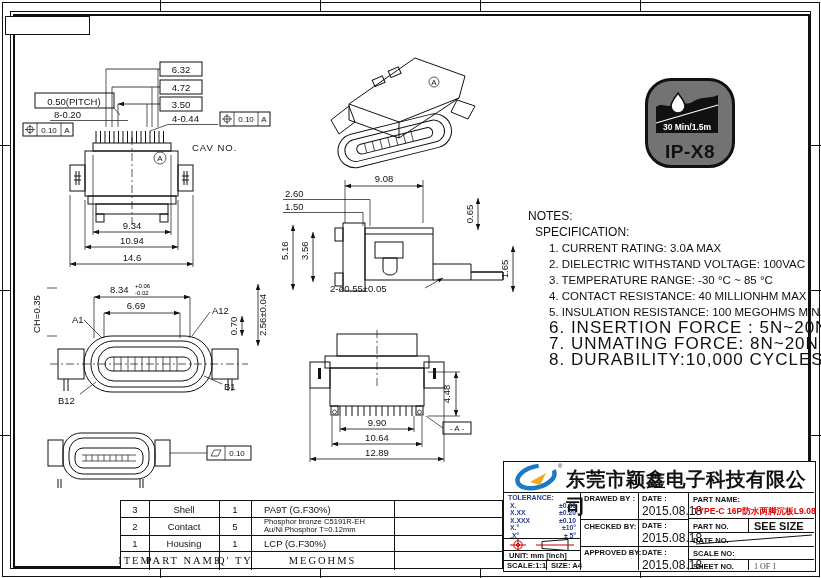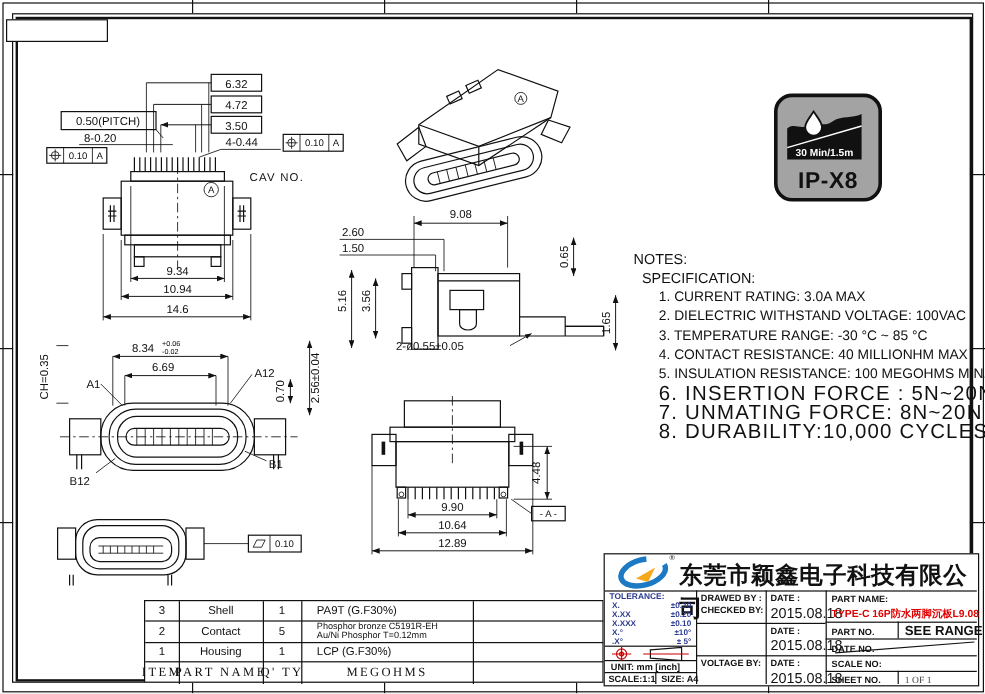--- a/index.html
+++ b/index.html
@@ -18,21 +18,21 @@
   .frame-inner2{position:absolute;left:13px;top:14px;width:793px;height:550px;border:2px solid #111}
   .tick{position:absolute;background:#111}
   .revbox{position:absolute;left:5px;top:16px;width:83px;height:17px;border:1px solid #111;background:#fff}
   
   #notes{position:absolute;left:528px;top:208px;width:288px;font-size:11.5px;line-height:16px}
   #notes .nt{font-size:12px}
   #notes .sp{margin-left:7px;font-size:12px}
   #notes .it{margin-left:21px;white-space:nowrap}
   #notes .big{font-size:17px;letter-spacing:1px}
   
-  #ip{position:absolute;left:645px;top:78px;width:84px;height:84px;border:3.5px solid #111;border-radius:15px;background:#a3a3a3}
+  #ip{position:absolute;left:645px;top:78px;width:84px;height:84px;border:3.5px solid #111;border-radius:26px;background:#737373}
   #ip .code{position:absolute;left:0;right:0;bottom:2px;text-align:center;font-size:19px;font-weight:bold;letter-spacing:.5px}
   
   #ptable{position:absolute;left:120px;top:500px;width:383px;height:69px;border:1.5px solid #111;box-sizing:border-box;background:#fff}
   .pl{position:absolute;background:#111}
   .pc{position:absolute;display:flex;align-items:center;justify-content:center;font-size:9.5px;white-space:nowrap}
   .pcl{justify-content:flex-start;padding-left:13px}
   .phd{font-family:"Liberation Serif",serif;font-size:10.5px;letter-spacing:2px}
   .fin2{font-size:7.6px;line-height:8.2px}
   
   #tblock{position:absolute;left:503px;top:461px;width:313px;height:111px;border:1.5px solid #111;box-sizing:border-box;background:#fff}
@@ -69,21 +69,21 @@
   <div class="tick" style="left:320px;bottom:0;width:1px;height:11px"></div>
   <div class="tick" style="left:480px;bottom:0;width:1px;height:11px"></div>
   <div class="tick" style="left:640px;bottom:0;width:1px;height:11px"></div>
   <div class="tick" style="left:0;top:145px;width:11px;height:1px"></div>
   <div class="tick" style="left:0;top:290px;width:11px;height:1px"></div>
   <div class="tick" style="left:0;top:435px;width:11px;height:1px"></div>
   <div class="tick" style="right:0;top:145px;width:11px;height:1px"></div>
   <div class="tick" style="right:0;top:290px;width:11px;height:1px"></div>
   <div class="tick" style="right:0;top:435px;width:11px;height:1px"></div>
 
-  <div class="abs" style="left:36px;top:55px">
+  <div class="abs" style="left:20px;top:55px">
     <svg width="252" height="235" viewBox="0 0 252 235">
 
       <g>
         <rect class="ln" x="140" y="7" width="42" height="14"></rect>
         <text class="dim" x="161" y="18" text-anchor="middle">6.32</text>
         <rect class="ln" x="140" y="25" width="42" height="14"></rect>
         <text class="dim" x="161" y="36" text-anchor="middle">4.72</text>
         <rect class="ln" x="140" y="42" width="42" height="14"></rect>
         <text class="dim" x="161" y="53" text-anchor="middle">3.50</text>
       </g>
@@ -421,31 +421,31 @@
       <path d="M36,2.5 L62,0.5 V11.5 L36,9.5 Z" fill="none" stroke="#111" stroke-width="1"></path>
       <path d="M30,6 H68" stroke="#cc0000" stroke-width="1"></path>
     </svg>
     <div class="tc" style="left:5px;top:89px">UNIT:  mm  [inch]</div>
     <div class="tc" style="left:3px;top:99px">SCALE:1:1</div>
     <div class="tc" style="left:47px;top:99px">SIZE:  A4</div>
 
     <div class="tc" style="left:80px;top:32px">DRAWED BY :</div>
     <div class="tc" style="left:138px;top:32px">DATE :</div>
     <div class="tc date" style="left:138px;top:42px">2015.08.18</div>
-    <div class="tc" style="left:80px;top:42px">CHECKED BY:</div>
+    <div class="tc" style="left:80px;top:60px">CHECKED BY:</div>
     <div class="tc" style="left:138px;top:59px">DATE :</div>
     <div class="tc date" style="left:138px;top:69px">2015.08.18</div>
-    <div class="tc" style="left:80px;top:86px">VOLTAGE BY:</div>
+    <div class="tc" style="left:80px;top:86px">APPROVED BY:</div>
     <div class="tc" style="left:138px;top:86px">DATE :</div>
     <div class="tc date" style="left:138px;top:96px">2015.08.18</div>
 
     <div class="tc" style="left:189px;top:33px">PART NAME:</div>
     <div class="tc red" style="left:189px;top:44px;font-size:8.6px">TYPE-C 16P防水两脚沉板L9.08</div>
     <div class="tc" style="left:189px;top:60px">PART NO.</div>
-    <div class="tc" style="left:250px;top:58px;font-size:11px">SEE  RANGE</div>
+    <div class="tc" style="left:250px;top:58px;font-size:11px">SEE  SIZE</div>
     <div class="tc" style="left:189px;top:74px">DATE  NO.</div>
     <svg width="120" height="13" style="position:absolute;left:190px;top:71px">
       <path d="M2,11 L118,2" stroke="#111" stroke-width="1" fill="none"></path>
     </svg>
     <div class="tc" style="left:189px;top:87px">SCALE  NO:</div>
     <div class="tc" style="left:189px;top:100px">SHEET  NO.</div>
     <div class="tc" style="left:250px;top:100px;font-family:'Liberation Serif',serif;font-weight:normal;font-size:8px;color:#444">1 OF 1</div>
   </div>
 
 </div>

